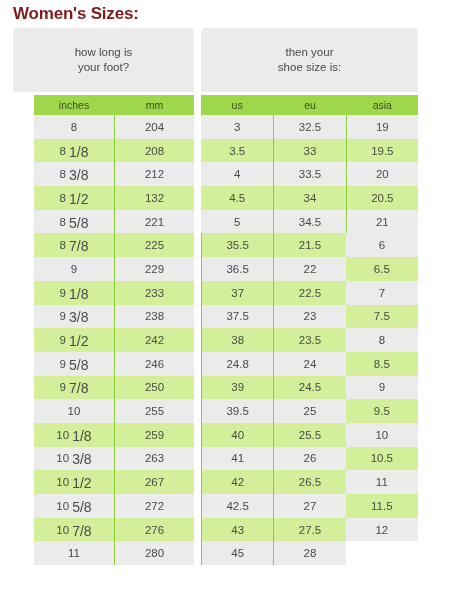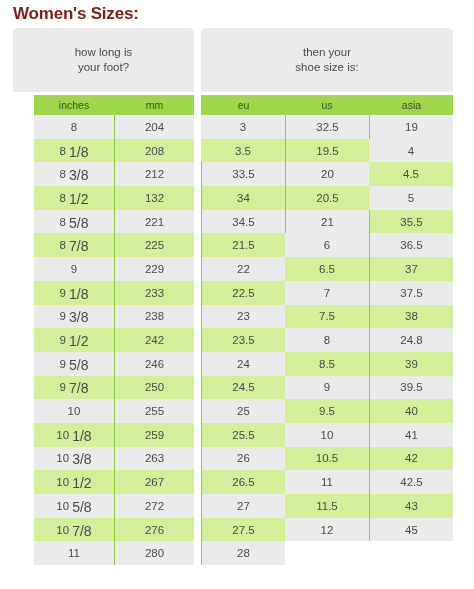--- a/index.html
+++ b/index.html
@@ -29,21 +29,21 @@
     margin: 4px 16px 0 13px;
     width: 448px;
     align-items: stretch;
   }
 
   .table-block {
     display: flex;
     flex-direction: column;
   }
   #block-foot-length { width: 181px; }
-  #block-shoe-size   { width: 252px; }
+  #block-shoe-size   { width: 217px; }
   .block-gap { width: 7px; }
 
   .block-caption {
     background: #ebebeb;
     height: 64px;
     border-radius: 5px 5px 0 0;
     display: flex;
     align-items: center;
     justify-content: center;
     text-align: center;
@@ -203,27 +203,28 @@
   <div class="block-gap"></div>
 
   <div class="table-block" id="block-shoe-size">
     <div class="block-caption">
       <div>
         <div>then your</div>
         <div>shoe size is:</div>
       </div>
     </div>
     <div class="grid" id="grid-shoe-size">
+        <div class="cell head-cell">us</div>
         <div class="cell head-cell col-sep">eu</div>
-        <div class="cell head-cell">us</div>
         <div class="cell head-cell col-sep">asia</div>
         <div class="cell row-base">3</div>
         <div class="cell row-base col-sep">32.5</div>
         <div class="cell row-base col-sep">19</div>
         <div class="cell row-alt">3.5</div>
+        <div class="cell row-alt col-sep">33</div>
         <div class="cell row-alt col-sep">19.5</div>
         <div class="cell row-base">4</div>
         <div class="cell row-base col-sep">33.5</div>
         <div class="cell row-base col-sep">20</div>
         <div class="cell row-alt">4.5</div>
         <div class="cell row-alt col-sep">34</div>
         <div class="cell row-alt col-sep">20.5</div>
         <div class="cell row-base">5</div>
         <div class="cell row-base col-sep">34.5</div>
         <div class="cell row-base col-sep">21</div>

